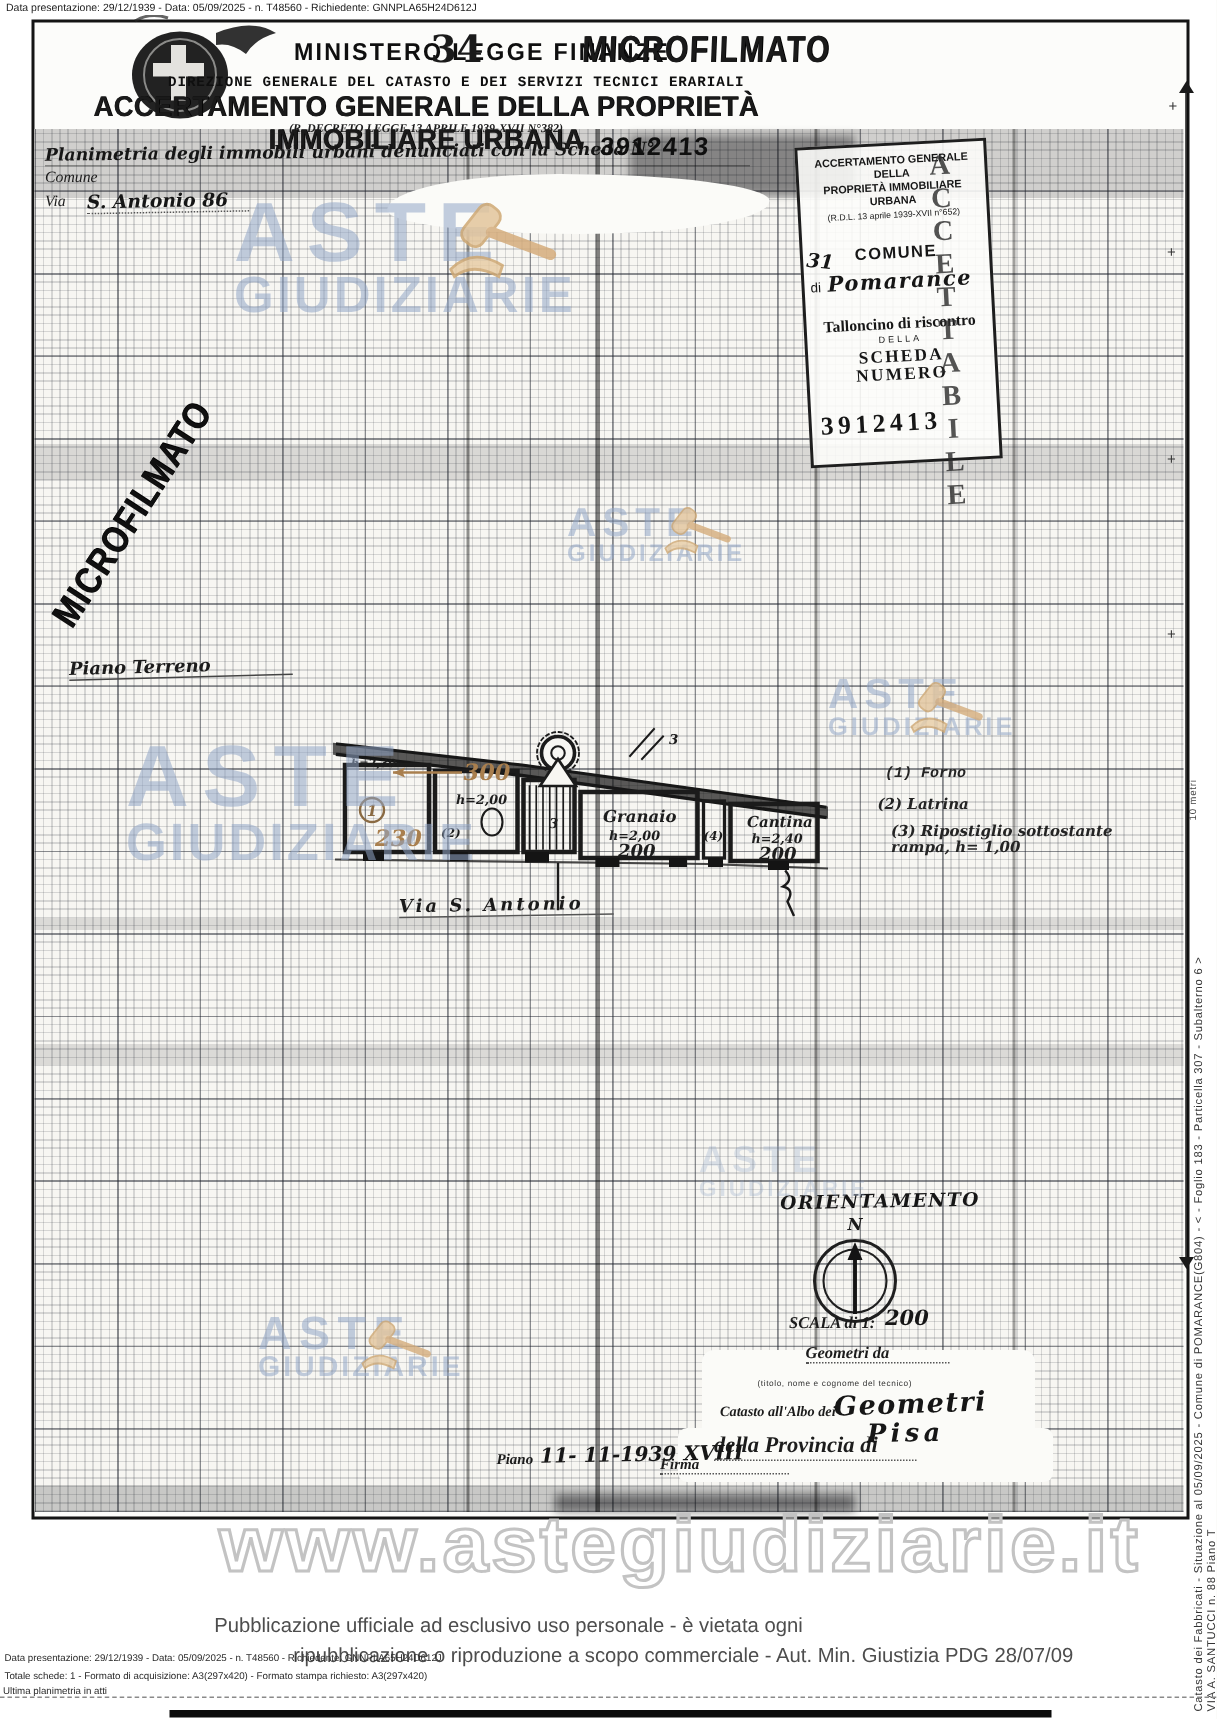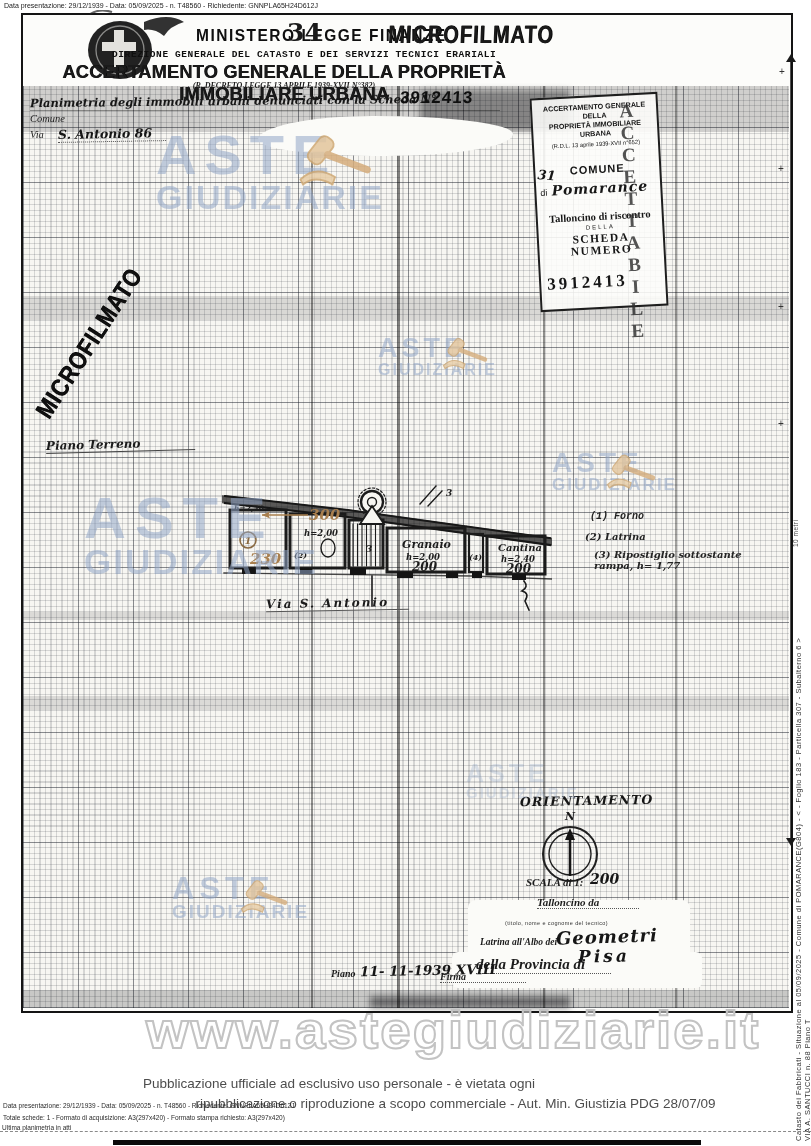--- a/index.html
+++ b/index.html
@@ -223,36 +223,36 @@
     <text x="276" y="73" font-size="10">Cantina</text>
     <text x="279" y="84" font-size="8.5">h=2,40</text>
     <text x="284" y="95" font-size="12">200</text>
   </g>
 </svg>
 
 <div class="abs planlbl" style="left:266px;top:596px;font-size:12px;letter-spacing:2px;transform:rotate(-1deg);border-bottom:1px solid #555;padding-right:20px;">Via  S. Antonio</div>
 
 <div class="legend-line" style="left:590px;top:511px;font-family:Liberation Mono, monospace;">(1) Forno</div>
 <div class="legend-line" style="left:585px;top:531px;">(2) Latrina</div>
-<div class="legend-line" style="left:594px;top:549px;width:160px;">(3) Ripostiglio sottostante rampa, h= 1,77</div>
+<div class="legend-line" style="left:594px;top:549px;width:160px;">(3) Ripostiglio sottostante rampa, h= 1,00</div>
 
 <div class="abs hand" style="left:520px;top:793px;font-size:12.5px;letter-spacing:1px;transform:rotate(-1deg);">ORIENTAMENTO</div>
 <svg class="abs" style="left:534px;top:806px;" width="72" height="84" viewBox="0 0 72 84">
   <circle cx="36" cy="48" r="27" stroke="#1f1f1f" stroke-width="2" fill="none"></circle>
   <circle cx="36" cy="48" r="21" stroke="#1f1f1f" stroke-width="1.4" fill="none"></circle>
   <path d="M36,70 L36,28" stroke="#141414" stroke-width="2.6"></path>
   <path d="M36,22 l-5,12 l10,0 z" fill="#141414"></path>
   <text x="31" y="14" font-size="11" fill="#1b1b1b">N</text>
 </svg>
 <div class="abs serif-it" style="left:526px;top:876px;font-size:11px;font-weight:bold;text-align:center;">SCALA di 1:</div>
 <div class="abs hand" style="left:590px;top:871px;font-size:14px;">200</div>
-<div class="abs serif-it" style="left:537px;top:896px;font-size:11px;font-weight:bold;border-bottom:1px dotted #555;padding-right:40px;">Talloncino da</div>
+<div class="abs serif-it" style="left:537px;top:896px;font-size:11px;font-weight:bold;border-bottom:1px dotted #555;padding-right:40px;">Geometri da</div>
 
 <div class="abs" style="left:505px;top:920px;font-size:5.5px;color:#333;letter-spacing:0.4px;">(titolo, nome e cognome del tecnico)</div>
-<div class="abs serif-it" style="left:480px;top:937px;font-size:9.5px;font-weight:bold;">Latrina all'Albo dei</div>
+<div class="abs serif-it" style="left:480px;top:937px;font-size:9.5px;font-weight:bold;">Catasto all'Albo dei</div>
 <div class="abs hand" style="left:556px;top:926px;font-size:18px;transform:rotate(-2deg);letter-spacing:1px;">Geometri</div>
 <div class="abs serif-it" style="left:476px;top:956px;font-size:15px;font-weight:bold;border-bottom:1px dotted #555;padding-right:26px;">della Provincia di</div>
 <div class="abs hand" style="left:578px;top:946px;font-size:17px;letter-spacing:3px;transform:rotate(-1deg);">Pisa</div>
 <div class="abs serif-it" style="left:331px;top:968px;font-size:10px;font-weight:bold;">Piano</div>
 <div class="abs hand" style="left:360px;top:962px;font-size:13.5px;transform:rotate(-1deg);">11- 11-1939 XVIII</div>
 <div class="abs serif-it" style="left:440px;top:971px;font-size:10px;font-weight:bold;border-bottom:1px dotted #555;padding-right:60px;">Firma</div>
 
 <div class="wm" style="left:156px;top:128px;">
   <span class="l1" style="font-size:56px;">ASTE</span>
   <span class="l2" style="font-size:34px;">GIUDIZIARIE</span>

